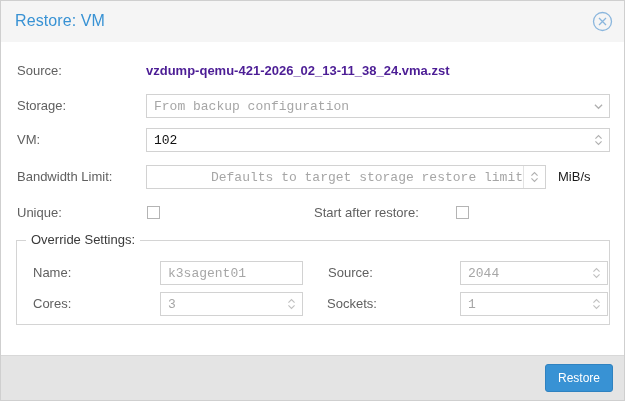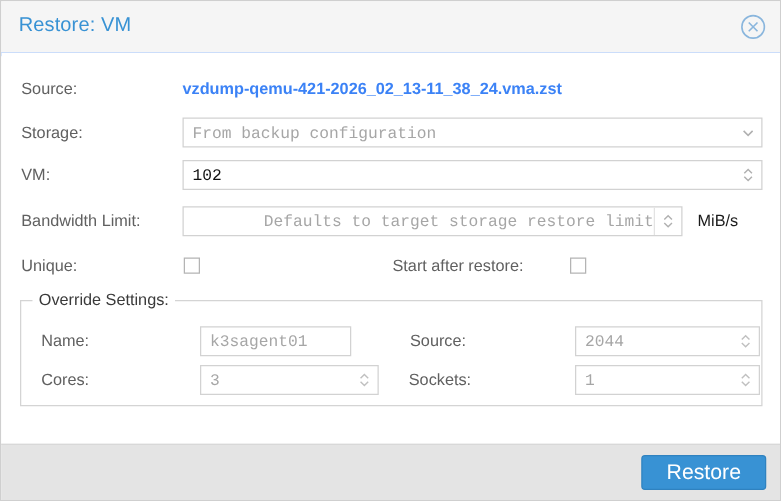--- a/index.html
+++ b/index.html
@@ -39,21 +39,21 @@
   }
   .row{position:absolute;left:0;right:0;height:28px;}
   .lbl{
     position:absolute;
     font-size:13px;color:#606060;
     line-height:22px;
     white-space:nowrap;
   }
   .value-static{
     position:absolute;
-    font-size:13px;color:#3b82f6;font-weight:bold;
+    font-size:13px;color:#4c1d95;font-weight:bold;
     line-height:22px;white-space:nowrap;
   }
   .field{
     position:absolute;
     box-sizing:border-box;
     border:1px solid #d2d2d2;
     background:#ffffff;
     height:24px;
   }
   .field .txt{
@@ -95,26 +95,26 @@
     white-space:nowrap;
   }
   
   .footer{
     position:absolute;left:0;right:0;bottom:0;height:44px;
     background:#e4e4e4;
     border-top:1px solid #d8d8d8;
   }
   .btn-restore{
     position:absolute;right:11px;top:8px;
-    width:100px;height:28px;
+    width:68px;height:28px;
     box-sizing:border-box;
     background:#3892d4;
     border:1px solid #2f82c0;
     border-radius:3px;
-    color:#ffffff;font-size:17px;
+    color:#ffffff;font-size:12px;
     font-family:"Liberation Sans", sans-serif;
     cursor:pointer;
     padding:0;
     text-align:center;
   }
   .unit{
     position:absolute;
     font-size:13px;color:#1b1b1b;
     line-height:22px;white-space:nowrap;
   }
@@ -184,21 +184,21 @@
           </svg>
         </div>
       </div>
       <div class="unit" style="left:557px;top:0;">MiB/s</div>
     </div>
 
     <div class="fieldset" style="left:15px;top:198px;width:594px;height:85px;">
       <div class="legend" style="left:9px;top:-9px;">Override Settings:</div>
 
       <div class="lbl" style="left:16px;top:21px;">Name:</div>
-      <div class="field" style="left:143px;top:20px;width:121px;">
+      <div class="field" style="left:143px;top:20px;width:143px;">
         <div class="txt ph" style="right:6px;">k3sagent01</div>
       </div>
 
       <div class="lbl" style="left:311px;top:21px;">Source:</div>
       <div class="field" style="left:443px;top:20px;width:148px;">
         <div class="txt ph">2044</div>
         <div class="trigger noline">
           <svg class="spin" viewBox="0 0 10 16">
             <path d="M1.5 6.5 L5 3 L8.5 6.5" fill="none" stroke="#c0c0c0" stroke-width="1.3"></path>
             <path d="M1.5 9.5 L5 13 L8.5 9.5" fill="none" stroke="#c0c0c0" stroke-width="1.3"></path>

